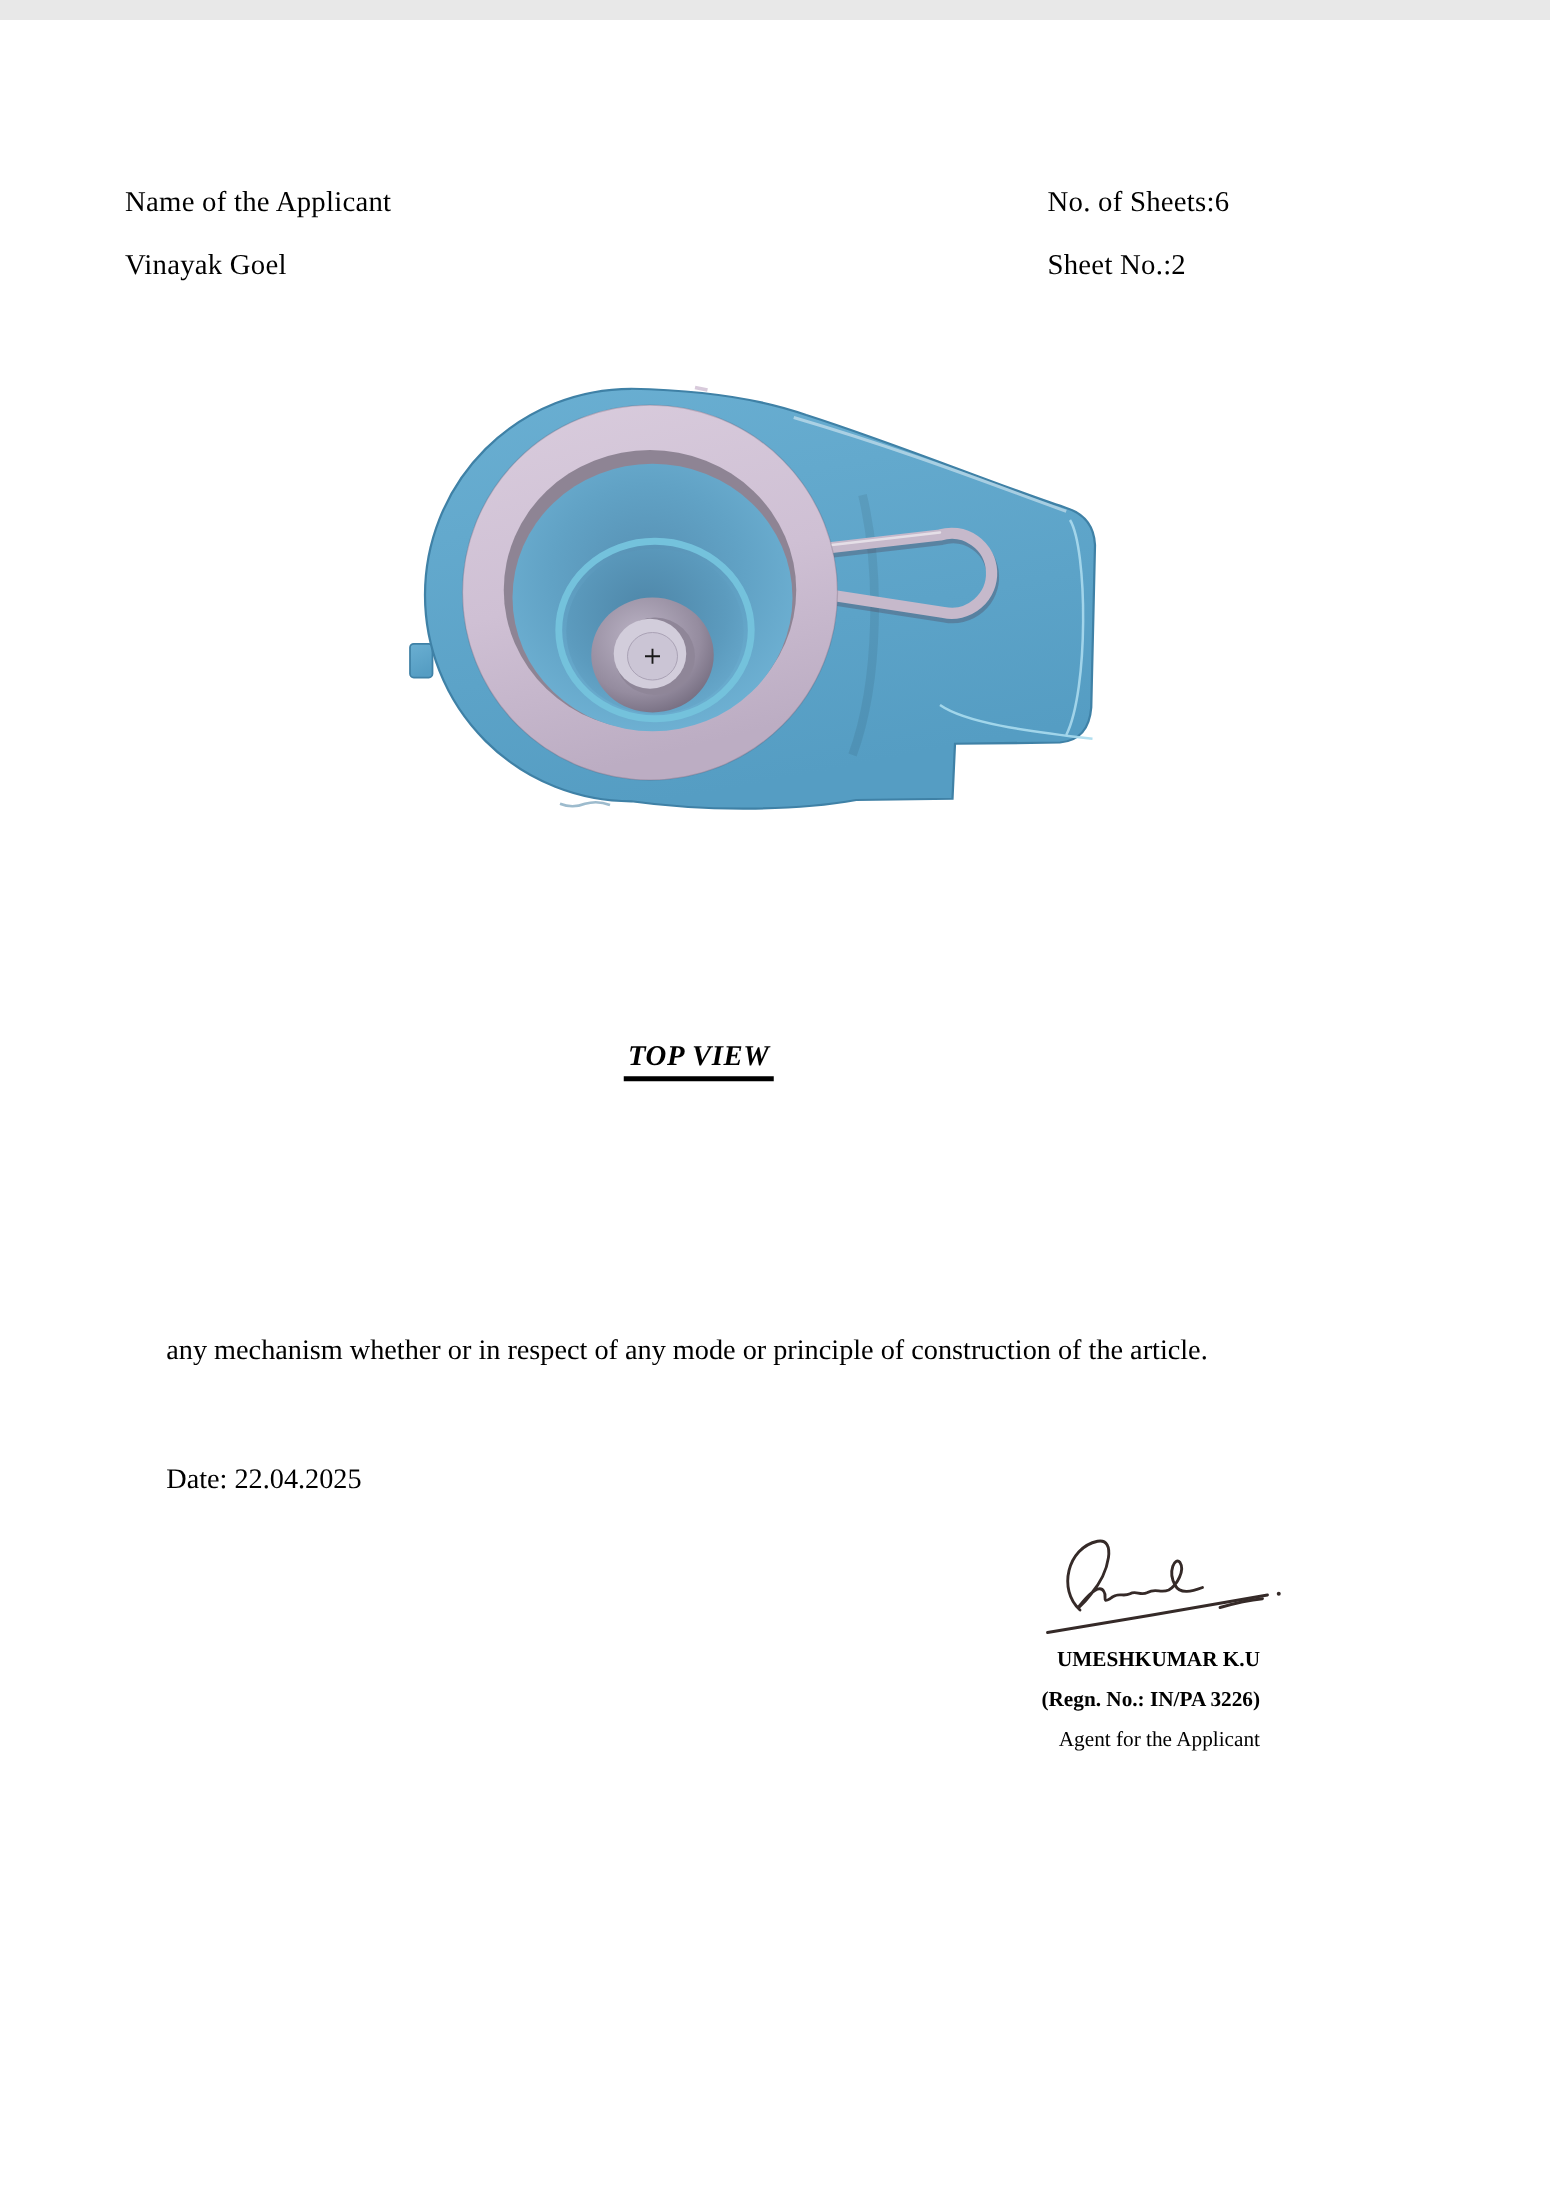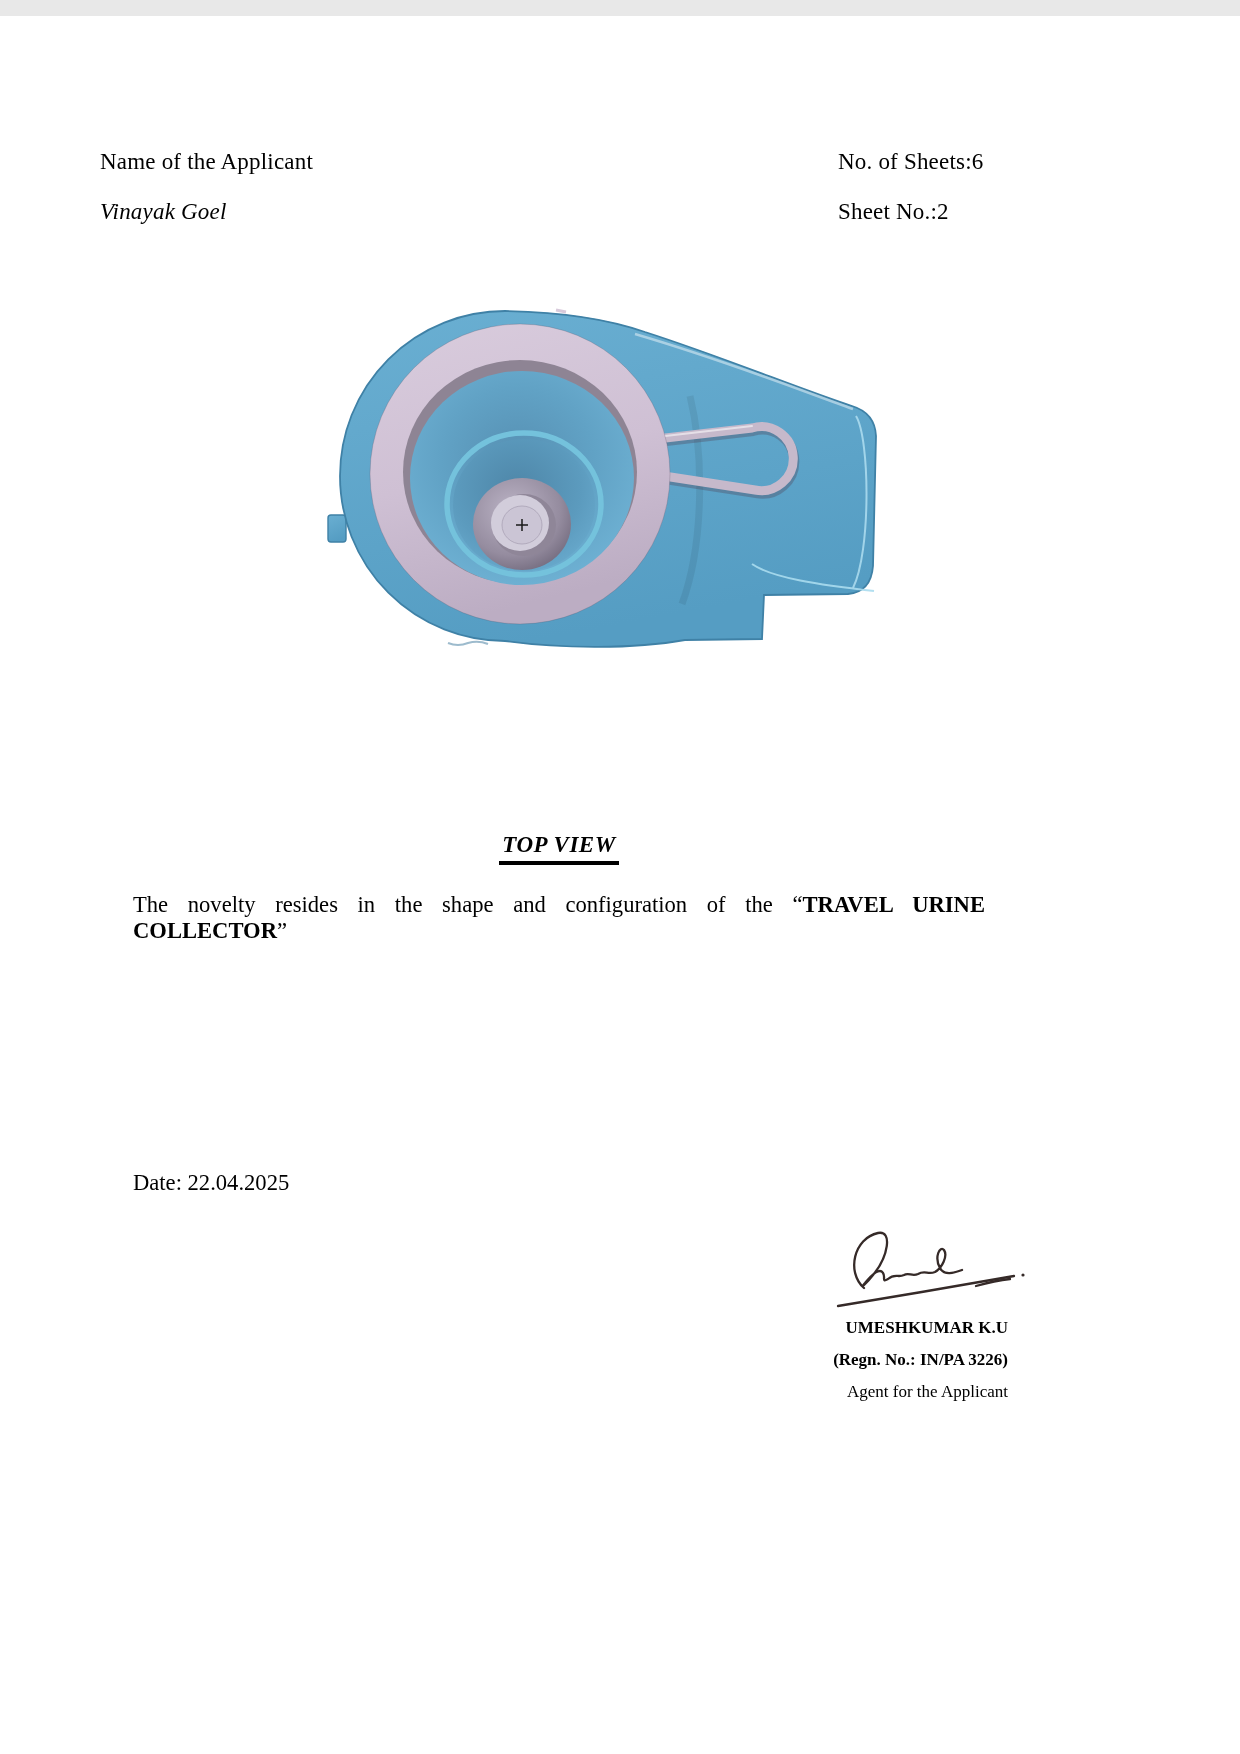--- a/index.html
+++ b/index.html
@@ -21,21 +21,21 @@
   .sig-svg{position:absolute;left:828px;top:1210px;}
   .sig-line{position:absolute;left:700px;width:308px;text-align:right;font-size:17px;white-space:nowrap;}
   .bold{font-weight:bold;}
 </style>
 </head>
 <body>
 
 <div class="page">
 
   <div class="hline" style="left:100px;top:133px;">Name of the Applicant</div>
-  <div class="hline" style="left:100px;top:183px;font-style:italic;">Vinayak Goel</div>
+  <div class="hline" style="left:100px;top:183px;">Vinayak Goel</div>
   <div class="hline" style="left:838px;top:133px;">No. of Sheets:6</div>
   <div class="hline" style="left:838px;top:183px;">Sheet No.:2</div>
 
   <svg class="figure-svg" width="580" height="350" viewBox="0 0 580 350">
     <defs>
       <radialGradient id="gFunnel" cx="48%" cy="42%" r="62%">
         <stop offset="0%" stop-color="#568FB2"></stop>
         <stop offset="55%" stop-color="#61A2C5"></stop>
         <stop offset="100%" stop-color="#6FB2D4"></stop>
       </radialGradient>
@@ -105,22 +105,22 @@
     <ellipse cx="224" cy="221" rx="32" ry="31" fill="#8F8698"></ellipse>
     <ellipse cx="220" cy="219" rx="29" ry="28" fill="#D2CDDB"></ellipse>
     <ellipse cx="222" cy="221" rx="20" ry="19" stroke="#AAA2B5" stroke-width="0.8" fill="#CBC5D5"></ellipse>
     <path d="M 222,215 L 222,227 M 216,221 L 228,221" fill="none" stroke-width="1.5" stroke="#1A1A1A"></path>
   </svg>
 
   <div class="view-wrap">
     <span class="view-title">TOP VIEW</span>
   </div>
 
-  <div class="para-line justify-full" style="top:876px;"><span>The novelty resides in the shape and configuration of the “</span><span class="bold">TRAVEL URINE COLLECTOR</span><span>”</span></div>
 
+  <div class="para-line" style="top:1051px;">any mechanism whether or in respect of any mode or principle of construction of the article.</div>
 
   <div class="para-line" style="top:1154px;">Date: 22.04.2025</div>
 
   <svg class="sig-svg" width="200" height="88" viewBox="0 0 200 88">
     <g fill="none" stroke-linecap="round" stroke-linejoin="round" stroke-width="2.3" stroke="#352A28">
       <path d="M 36,62 C 18,46 26,12 50,7 C 65,4 60,31 45,49 C 38,58 31,64 37,57
                C 45,47 52,42 55,47 C 58,51 53,57 60,53 C 67,47 70,52 76,49
                C 81,46 84,51 90,48 C 97,44 100,49 107,46
                C 114,42 120,30 116,24 C 112,19 106,31 112,42 C 116,50 126,47 134,44"></path>
       <path d="M 10,80 C 60,72 140,58 186,50"></path>

